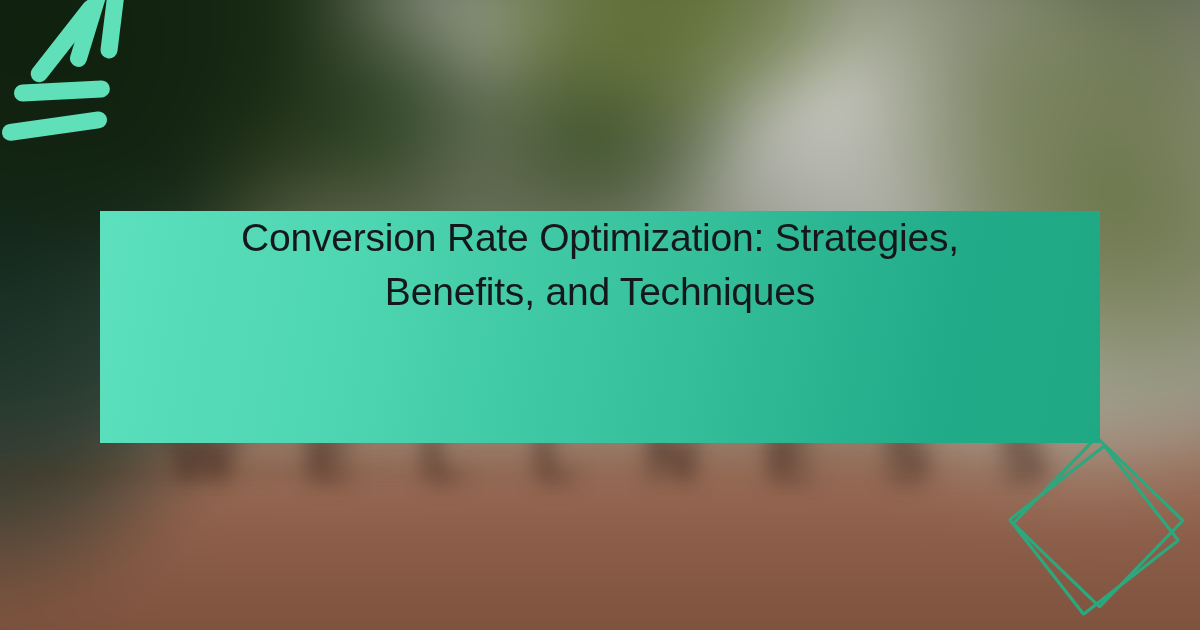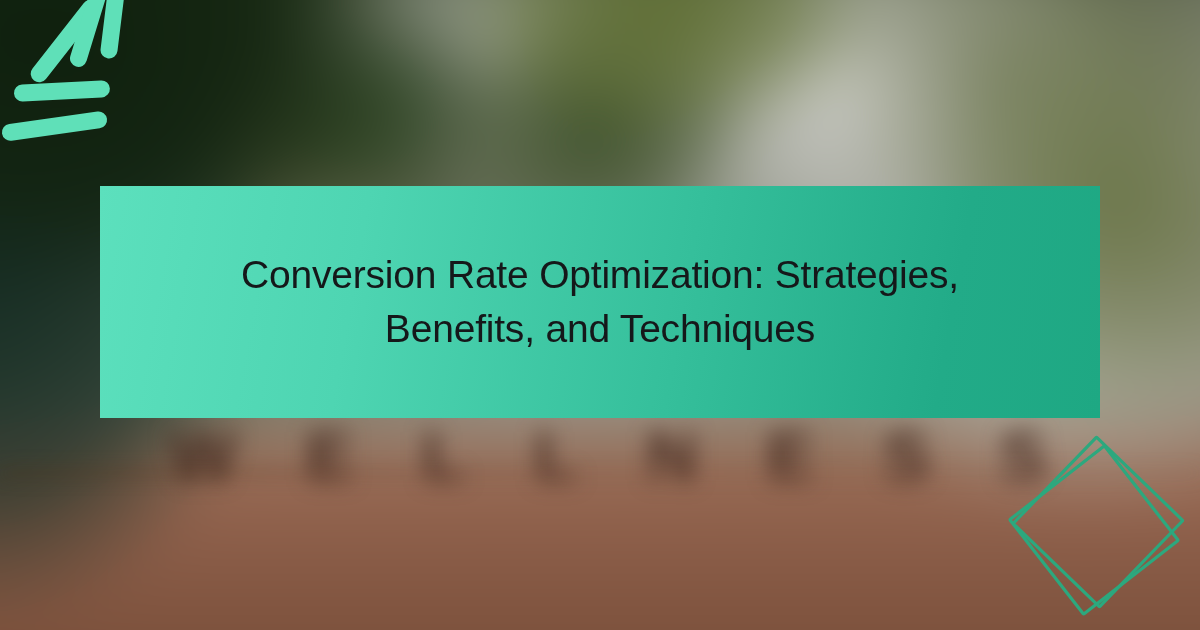--- a/index.html
+++ b/index.html
@@ -99,26 +99,26 @@
   .s5 { left: 108px;top: 50px;  width: 96px;  transform: rotate(-83deg); }
 
   
   .squares { position: absolute; left: 1000px; top: 432px; width: 200px; height: 198px; }
   .squares svg { display: block; overflow: visible; }
 
   
   .banner {
     position: absolute;
     left: 100px;
-    top: 186px;
+    top: 211px;
     width: 1000px;
     height: 232px;
     background: linear-gradient(100deg, #5ce0bd 0%, #4ed5b2 26%, #35bf9b 58%, #22ab88 84%, #1ea883 100%);
     display: flex;
-    align-items: center;
+    align-items: flex-start;
     justify-content: center;
   }
   .banner-title {
     margin: 0;
     width: 800px;
     text-align: center;
     color: #15181a;
     font-size: 39px;
     font-weight: 400;
     line-height: 1.38;

